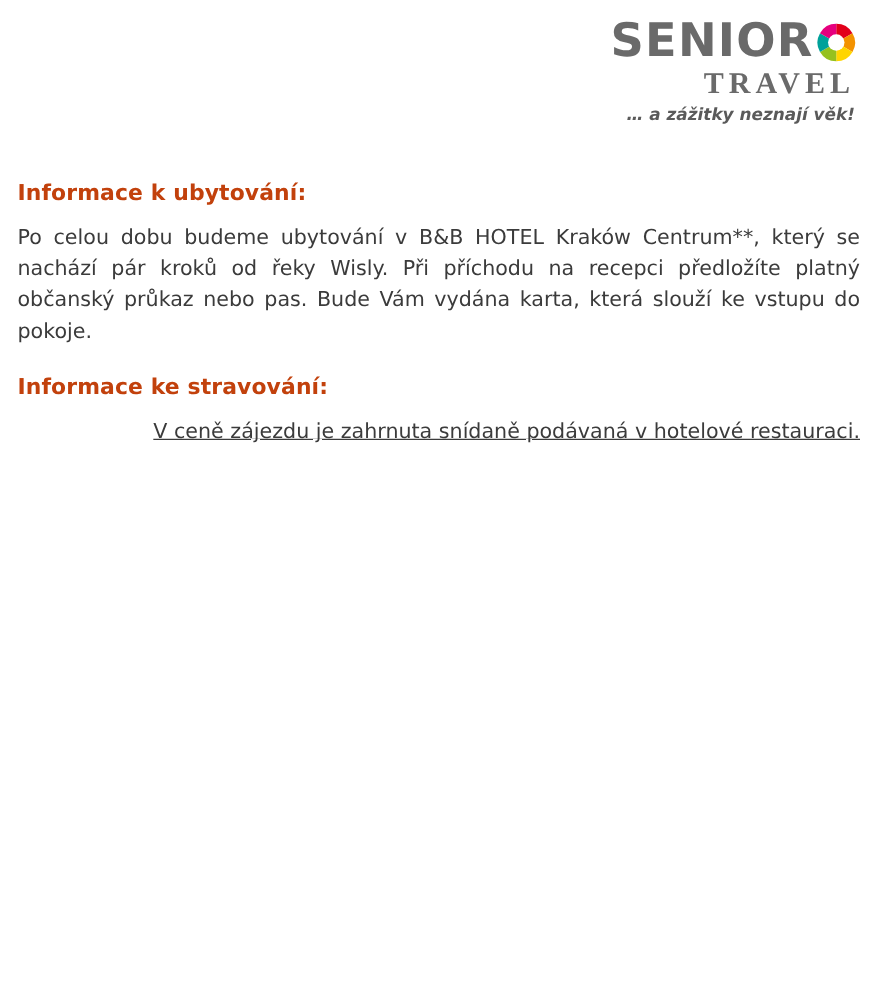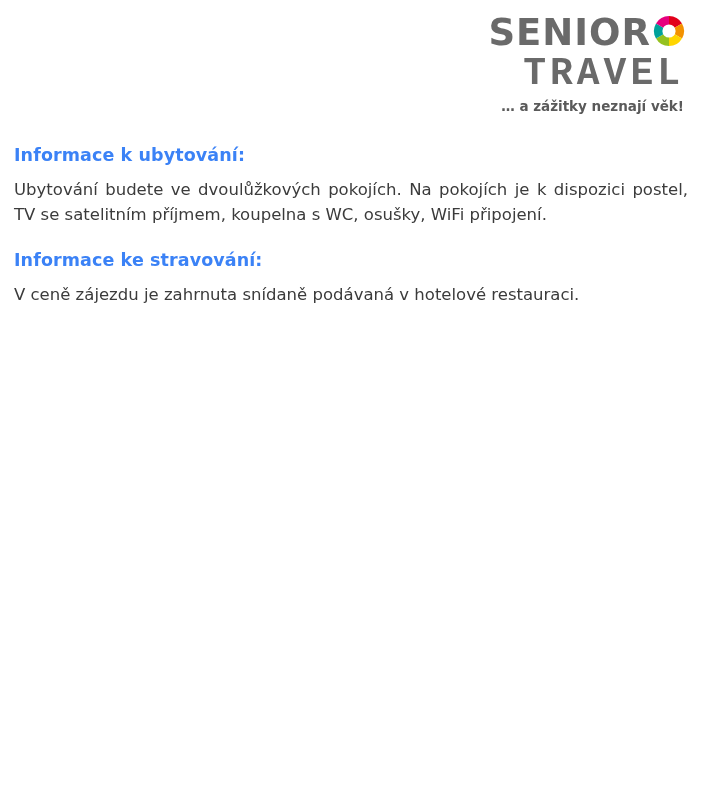--- a/index.html
+++ b/index.html
@@ -24,86 +24,88 @@
   
   .logo-block {
     position: absolute;
     top: 14px;
     right: 16px;
     text-align: right;
     line-height: 1;
   }
   .logo-row {
     display: flex;
-    align-items: flex-start;
+    align-items: flex-end;
     justify-content: flex-end;
   }
   .logo-senior {
     font-family: "DejaVu Sans", "Liberation Sans", sans-serif;
     font-weight: bold;
     font-size: 37px;
     letter-spacing: 1px;
     color: #6a6a6a;
   }
   .logo-mark {
     position: relative;
     display: inline-block;
     width: 34px;
     height: 34px;
     margin-left: 1px;
     vertical-align: middle;
   }
   .logo-travel {
-    font-family: Liberation Mono, monospace;
+    font-family: Liberation Serif, serif;
     font-weight: bold;
-    font-size: 38px;
+    font-size: 24px;
     letter-spacing: 4px;
     color: #6a6a6a;
     margin-top: 4px;
     margin-right: 2px;
   }
   .logo-tagline {
     font-family: "DejaVu Sans", "Liberation Sans", sans-serif;
     font-weight: bold;
+    font-style: italic;
     font-size: 13.5px;
     color: #5a5a5a;
     margin-top: 7px;
     margin-right: 2px;
   }
 
   
   .content {
     position: absolute;
     left: 14px;
     top: 145px;
     width: 676px;
   }
   .heading {
-    color: #3b82f6;
+    color: #c2410c;
     font-weight: bold;
     font-size: 17.5px;
     margin: 0 0 12px 0;
     letter-spacing: 0.1px;
   }
   .heading.second {
     margin-top: 23px;
   }
   p.para {
     margin: 0 0 18px 0;
     font-size: 16.5px;
     line-height: 1.52;
     text-align: justify;
     color: #3b3b3b;
     width: 674px;
   }
   p.para.last {
     margin-bottom: 0;
   }
   p.para.nojust {
-    text-align: left;
+    text-align: right;
+    text-decoration: underline;
   }
   .b {
     font-weight: bold;
   }
 </style>
 </head>
 <body>
 
 <div class="page">
 
@@ -125,23 +127,23 @@
       </span>
     </div>
     <div class="logo-travel">TRAVEL</div>
     <div class="logo-tagline">… a zážitky neznají věk!</div>
   </div>
 
   <div class="content">
 
     <h2 class="heading">Informace k ubytování:</h2>
 
+    <p class="para">Po celou dobu budeme ubytování v B&amp;B HOTEL Kraków Centrum**, který se nachází pár kroků od řeky Wisly. Při příchodu na recepci předložíte platný občanský průkaz nebo pas. Bude Vám vydána karta, která slouží ke vstupu do pokoje.</p>
 
 
-    <p class="para last">Ubytování budete ve dvoulůžkových pokojích. Na pokojích je k dispozici postel, TV se satelitním příjmem, koupelna s WC, osušky, WiFi připojení.</p>
 
     <h2 class="heading second">Informace ke stravování:</h2>
 
     <p class="para nojust" style="margin-bottom:4px;">V ceně zájezdu je zahrnuta snídaně podávaná v hotelové restauraci.</p>
 
 
   </div>
 </div>
 
 </body></html>

